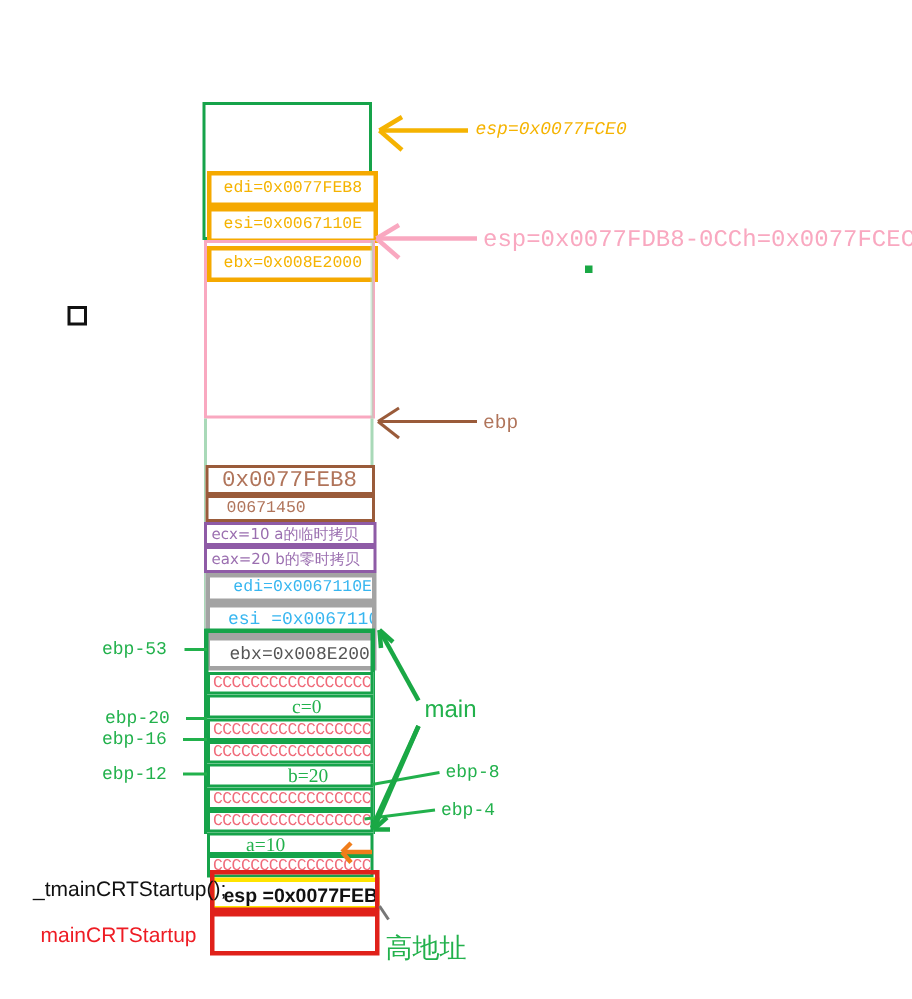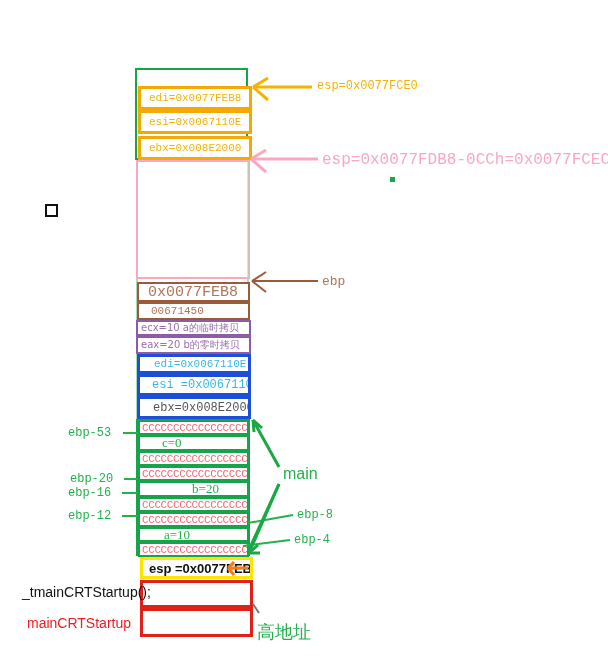--- a/index.html
+++ b/index.html
@@ -19,32 +19,33 @@
 
   
   .cell {
     position: absolute;
     box-sizing: border-box;
     display: flex;
     align-items: center;
     background: #ffffff;
     white-space: nowrap;
     overflow: hidden;
+    margin-top: 28px;
   }
   .cell span { display: block; width: 100%; }
 
   
   .green-outline   { border: 2px solid #16a34a; background: transparent; }
   .pink-outline    { border: 2px solid #f9a8c0; background: transparent; }
   .faint-green-line{ background: #a9d9b8; }
 
   .orange-box { border: 3px solid #f5a900; color: #f5b301; }
   .brown-box  { border: 2px solid #9a5b3a; color: #b0745a; }
   .purple-box { border: 2px solid #8e5ba6; color: #9b6fb0; }
-  .blue-box   { border: 3px solid #1d4ed8; color: #37b6f0; }
+  .blue-box   { border: 3px solid #a3a3a3; color: #37b6f0; text-align: right; }
   .green-box  { border: 2px solid #16a34a; }
   .red-box    { border: 3px solid #e0211a; }
   .yellow-box { border: 3px solid #ffe400; color: #111111; }
 
   .txt-cc      { color: #f06b7a; letter-spacing: -0.4px; font-size: 11px;
                  font-family: "Liberation Mono", monospace; padding-left: 2px; }
   .txt-green   { color: #22b14c; font-size: 13px; }
   .txt-gray    { color: #555555; }
 
   .label {
@@ -113,21 +114,21 @@
   <div class="cell blue-box mono txt-gray" style="left:137px; top:396px; width:114px; height:23px; font-size:12px;">
     <span style="padding-left:13px;">ebx=0x008E2000</span>
   </div>
 
   <div class="abs green-outline" style="left:136px; top:419px; width:114px; height:137px; border-width:3px;"></div>
 
   <div class="cell green-box mono txt-cc" style="left:138px; top:420px; width:111px; height:15px;">
     <span>CCCCCCCCCCCCCCCCCCCC</span>
   </div>
   <div class="cell green-box txt-green" style="left:138px; top:435px; width:111px; height:16px;">
-    <span style="padding-left:22px;">c=0</span>
+    <span style="padding-left:22px;text-align:center;">c=0</span>
   </div>
   <div class="cell green-box mono txt-cc" style="left:138px; top:451px; width:111px; height:15px;">
     <span>CCCCCCCCCCCCCCCCCCCC</span>
   </div>
   <div class="cell green-box mono txt-cc" style="left:138px; top:466px; width:111px; height:15px;">
     <span>CCCCCCCCCCCCCCCCCCCC</span>
   </div>
   <div class="cell green-box txt-green" style="left:138px; top:481px; width:111px; height:16px;">
     <span style="padding-left:24px;text-align:center;">b=20</span>
   </div>
@@ -144,21 +145,21 @@
     <span>CCCCCCCCCCCCCCCCCCCC</span>
   </div>
 
   <div class="cell yellow-box sans" style="left:140px; top:557px; width:113px; height:22px; font-size:13px; font-weight:bold; color:#111;">
     <span style="padding-left:6px;">esp =0x0077FEBC</span>
   </div>
 
   <div class="abs red-box" style="left:140px; top:580px; width:113px; height:28px;"></div>
   <div class="abs red-box" style="left:140px; top:608px; width:113px; height:29px;"></div>
 
-  <div class="label label-orange mono" style="left:317px; top:79px; font-size:12px;">
+  <div class="label label-orange mono" style="left:317px; top:79px; font-size:12px;font-style:italic;">
     <span>esp=0x0077FCE0</span>
   </div>
 
   <div class="label label-pink mono" style="left:322px; top:151px; font-size:16px;">
     <span>esp=0x0077FDB8-0CCh=0x0077FCEC</span>
   </div>
 
   <div class="label label-brown mono" style="left:322px; top:274px; font-size:13px;">
     <span>ebp</span>
   </div>

